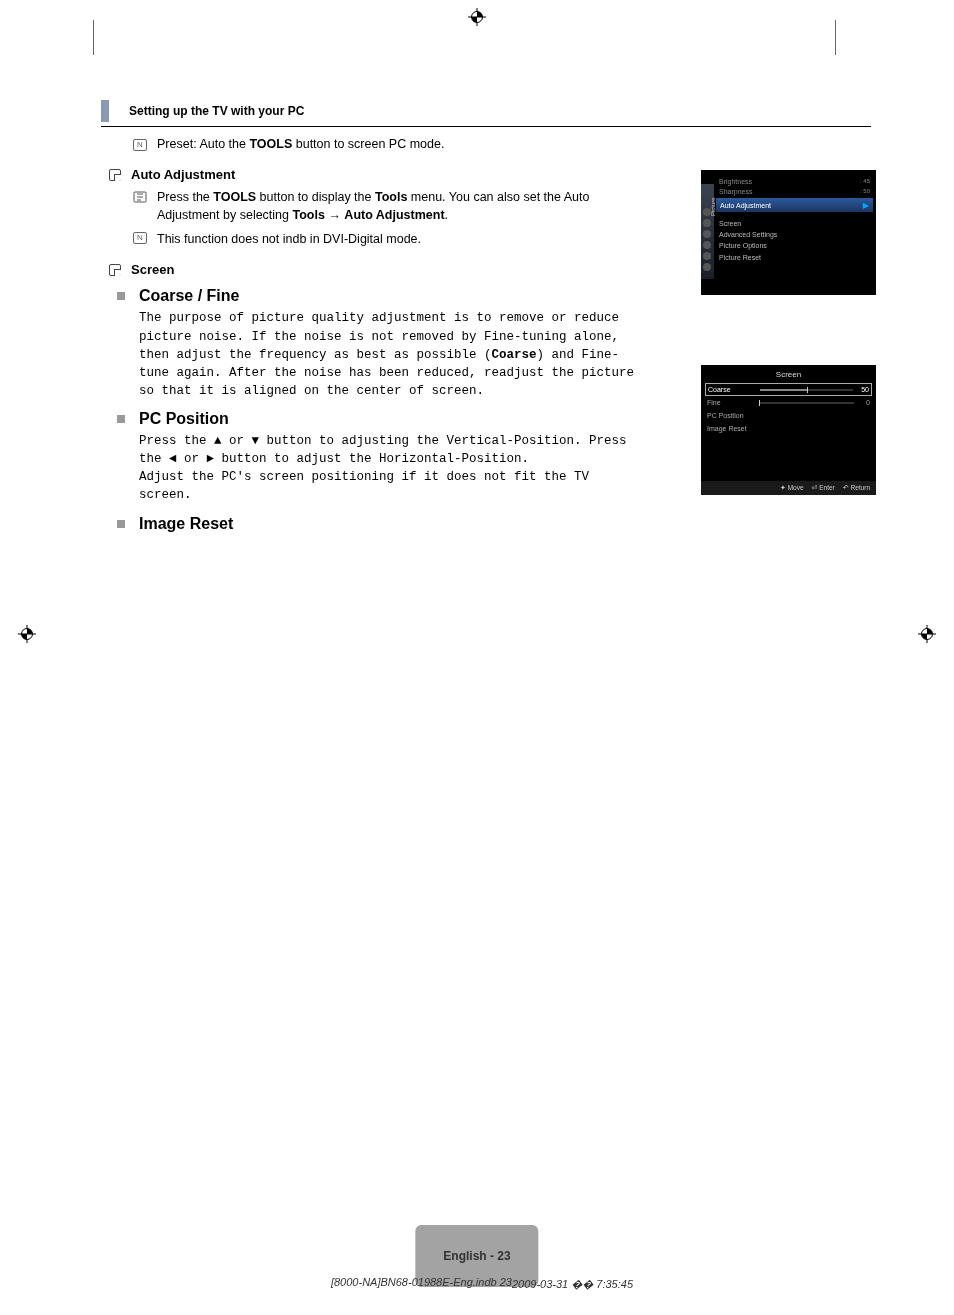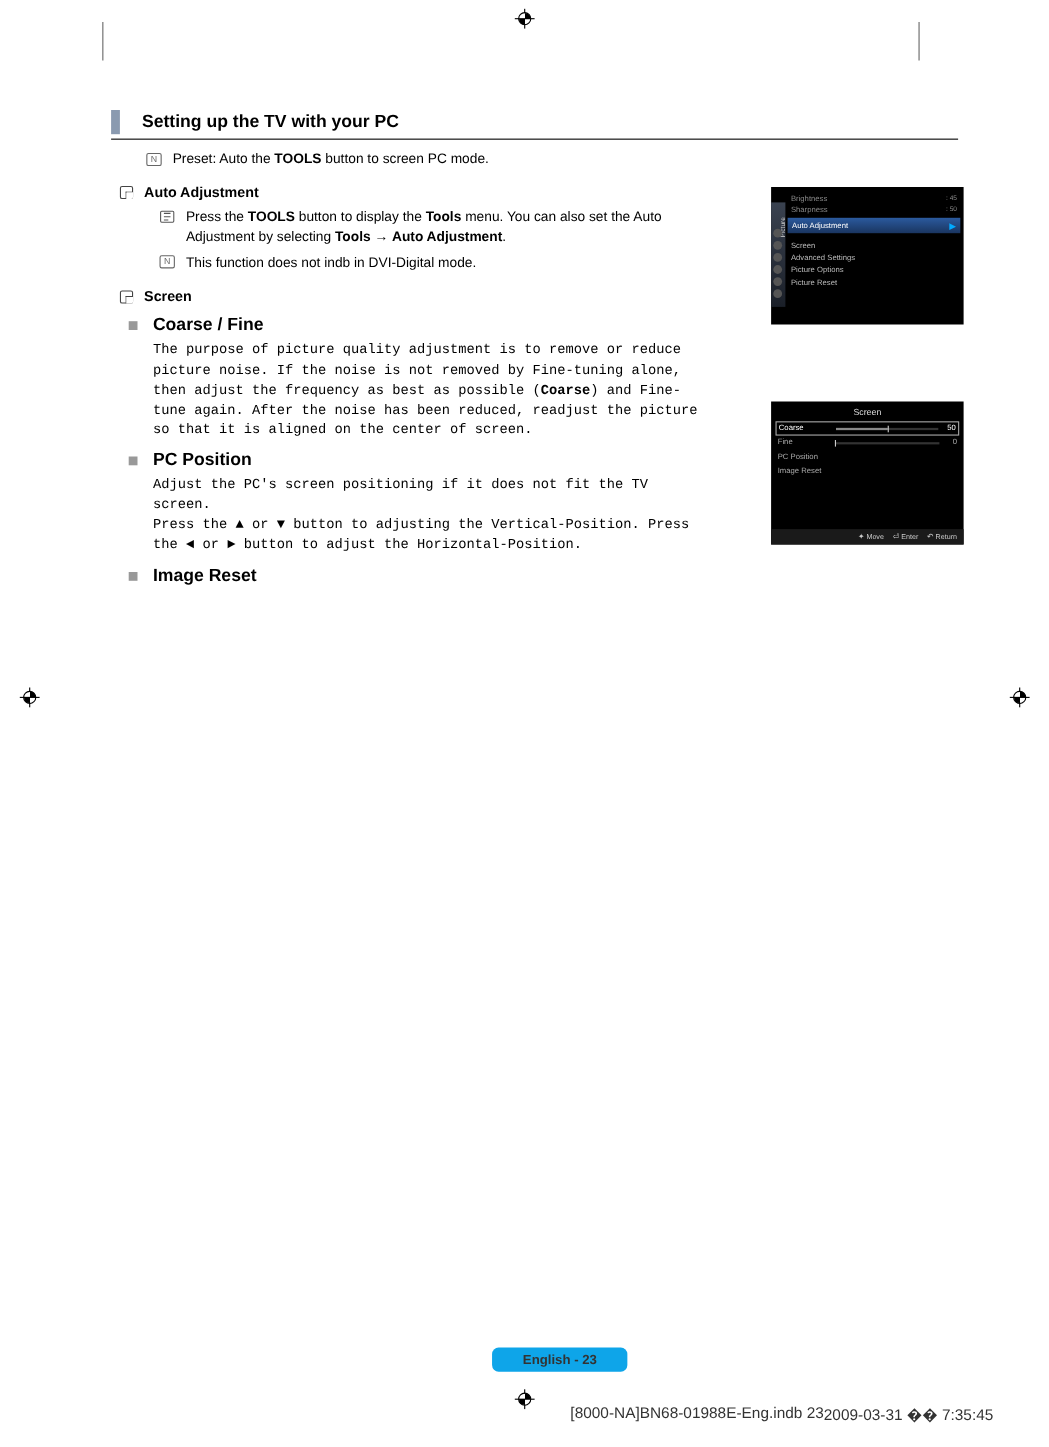--- a/index.html
+++ b/index.html
@@ -12,34 +12,34 @@
   .regmark::after { content:""; position:absolute; top:50%; left:0; height:1px; width:100%; background:#000; transform:translateY(-50%);}
   .regmark .circ { position:absolute; left:3px; top:3px; width:12px; height:12px; border:1px solid #000; border-radius:50%; background: conic-gradient(#000 0 90deg, #fff 90deg 180deg, #000 180deg 270deg, #fff 270deg 360deg);}
   .reg-top { left:50%; top:8px; transform:translateX(-50%);}
   .reg-left { left:-35px; top:625px;}
   .reg-right { right:-35px; top:625px;}
   .reg-bot { left:50%; top:1263px; transform:translateX(-50%);}
 
   .content { position:absolute; left:48px; top:100px; width:770px; }
   .heading-row { display:flex; align-items:center; border-bottom:1px solid #000; padding-bottom:4px; margin-bottom:10px;}
   .heading-bar { width:8px; height:22px; background:#8a9ab0; margin-right:20px;}
-  .heading-text { font-size:16px; font-weight:bold;}
+  .heading-text { font-size:12px; font-weight:bold;}
   .note-row { display:flex; align-items:flex-start; margin-left:32px; margin-bottom:16px; font-size:12.5px;}
   .note-icon { width:14px; height:12px; border:1px solid #666; border-radius:2px; margin-right:10px; position:relative; font-size:8px; text-align:center; line-height:10px; color:#666; flex-shrink:0; margin-top:2px;}
   .sub-q { display:flex; align-items:center; margin-left:8px; margin-bottom:6px; margin-top:14px;}
   .sub-q .qmark { width:12px; height:12px; border:1.5px solid #444; border-radius:2px; margin-right:10px; position:relative; flex-shrink:0;}
   .sub-q .qmark::after { content:""; position:absolute; right:-1px; bottom:-1px; width:6px; height:6px; background:#fff; border-left:1.5px solid #444; border-top:1.5px solid #444; transform:rotate(0); border-radius:0 0 2px 0;}
   .sub-q .label { font-size:13px; font-weight:bold;}
   .body-text { font-size:12.5px; margin-left:32px; line-height:1.45; max-width:510px; margin-bottom:4px;}
   .sub-square { display:flex; align-items:center; margin-left:16px; margin-top:10px; margin-bottom:4px;}
   .sub-square .sq { width:8px; height:8px; background:#999; margin-right:14px; flex-shrink:0;}
   .sub-square .label { font-size:16px; font-weight:bold;}
   .indent-body { font-size:12.5px; margin-left:38px; line-height:1.45; max-width:510px;font-family:Liberation Mono, monospace;}
   .indent-list { font-size:12.5px; margin-left:32px; line-height:1.45; max-width:510px;}
-  .indent-list .row { display:flex; margin-bottom:6px;margin-left:12px;}
+  .indent-list .row { display:flex; margin-bottom:6px;}
   .indent-list .row .ic { width:14px; flex-shrink:0; margin-right:10px; margin-top:2px;}
   b { font-weight:bold;}
 
   
   .osd { position:absolute; background:#000; color:#ddd; font-size:7px; font-family: Arial, sans-serif;}
   .osd1 { left:600px; top:70px; width:175px; height:125px;}
   .osd-sidebar { position:absolute; left:0; top:14px; width:13px; height:95px; background:linear-gradient(#3a4250,#1a1f28);}
   .osd-sidebar .vtxt { transform:rotate(-90deg); transform-origin:left top; position:absolute; left:9px; top:32px; font-size:6px; color:#ccc; white-space:nowrap;}
   .osd-side-icons { position:absolute; left:2px; top:38px; width:9px;}
   .osd-side-icons div { width:8px; height:8px; border-radius:50%; background:#555; margin-bottom:3px;}
@@ -56,22 +56,22 @@
   .osd2 .optrow { display:flex; align-items:center; padding:1px 6px; height:13px; color:#aaa;}
   .osd2 .optrow.sel { border:1px solid #aaa; margin:0 4px; padding:0 2px; color:#fff;}
   .osd2 .optrow .lbl { width:48px; font-size:7px;}
   .osd2 .optrow .track { flex:1; height:2px; background:#333; position:relative; margin:0 4px;}
   .osd2 .optrow .track .fill { position:absolute; left:0; top:0; height:100%; background:#888;}
   .osd2 .optrow .track .tick { position:absolute; top:-2px; width:1px; height:6px; background:#ccc;}
   .osd2 .optrow .val { width:12px; text-align:right; font-size:7px;}
   .osd2 .footer { position:absolute; left:0; right:0; bottom:0; height:14px; background:#1a1a1a; display:flex; justify-content:flex-end; align-items:center; gap:8px; padding-right:6px; font-size:6.5px; color:#ccc;}
   .osd2 .footer span.ic { font-size:7px;}
 
-  .page-badge { position:absolute; left:50%; top:1225px; transform:translateX(-50%); background:#0ea5e9; border-radius:6px; padding:4px 28px; font-size:12px; font-weight:bold; color:#333;margin-left:32px;}
-  .footer-line { position:absolute; left:0; right:-10px; top:1276px; display:flex; justify-content:flex-end; font-size:14px; color:#333; padding:0 8px;}
+  .page-badge { position:absolute; left:50%; top:1225px; transform:translateX(-50%); background:#a3a3a3; border-radius:6px; padding:24px 28px; font-size:12px; font-weight:bold; color:#333;}
+  .footer-line { position:absolute; left:0; right:-10px; top:1276px; display:flex; justify-content:center; font-size:11px; color:#333; padding:0 8px;font-style:italic;}
 </style>
 </head>
 <body>
 
 <div class="page">
   <div class="crop-top-line"></div>
   <div class="crop-top-line2"></div>
 
   <div class="regmark reg-top">
       <div class="circ"></div>
@@ -132,22 +132,22 @@
       <div class="label">Coarse / Fine</div>
     </div>
     <div class="indent-body">
       <span>The purpose of picture quality adjustment is to remove or reduce picture noise. If the noise is not removed by Fine-tuning alone, then adjust the frequency as best as possible (</span><b>Coarse</b><span>) and Fine-tune again. After the noise has been reduced, readjust the picture so that it is aligned on the center of screen.</span>
     </div>
 
     <div class="sub-square">
       <div class="sq"></div>
       <div class="label">PC Position</div>
     </div>
+    <div class="indent-body">Press the ▲ or ▼ button to adjusting the Vertical-Position. Press the ◄ or ► button to adjust the Horizontal-Position.</div>
     <div class="indent-body">Adjust the PC's screen positioning if it does not fit the TV screen.</div>
-    <div class="indent-body">Press the ▲ or ▼ button to adjusting the Vertical-Position. Press the ◄ or ► button to adjust the Horizontal-Position.</div>
 
     <div class="sub-square">
       <div class="sq"></div>
       <div class="label">Image Reset</div>
     </div>
 
     <div class="osd osd1">
       <div class="osd-sidebar">
         <div class="vtxt">Picture</div>
       </div>

